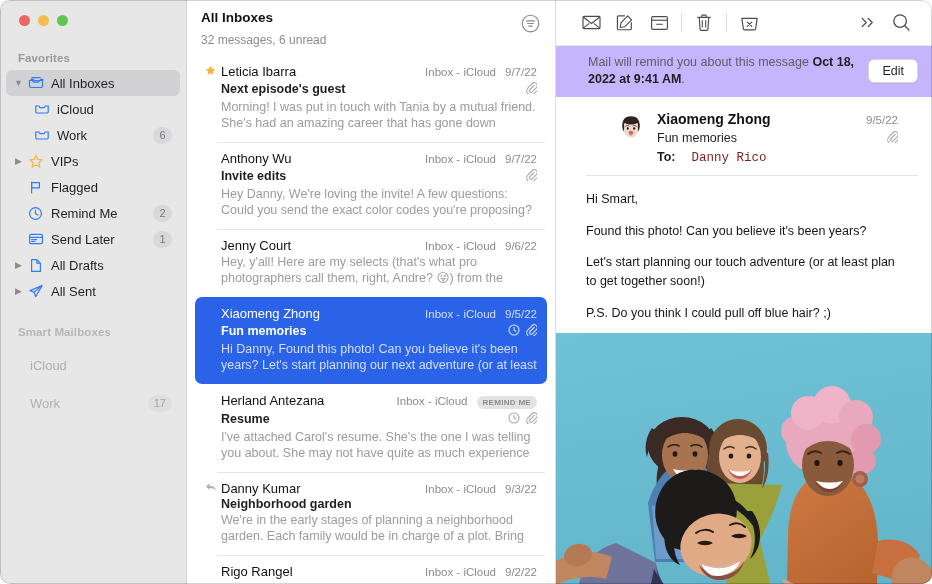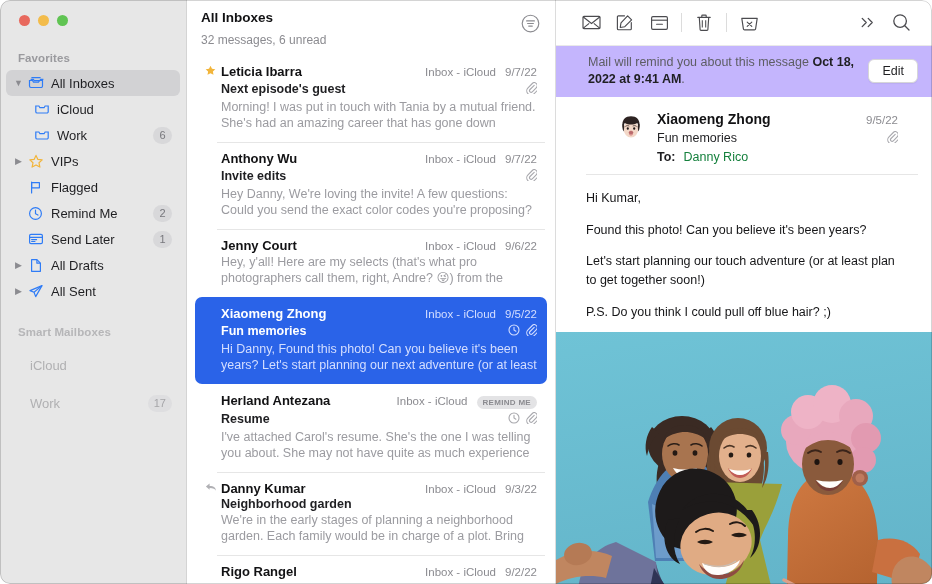--- a/index.html
+++ b/index.html
@@ -104,21 +104,21 @@
   }
   .msg.selected { background: #2a63e8; }
   .msg.selected + .msg::before,
   .msg.selected::before { background: transparent; }
   .msg-top { display: flex; align-items: baseline; }
   .msg-flagcol {
     width: 14px; flex: 0 0 14px; margin-right: 2px;
     font-size: 11px; line-height: 1;
   }
   .msg-sender {
-    flex: 1 1 auto; font-size: 13px; font-weight: 700; color: #121214;
+    flex: 1 1 auto; font-size: 13px; font-weight: 400; color: #121214;
     white-space: nowrap; overflow: hidden; text-overflow: ellipsis;
   }
   .msg-mailbox { font-size: 11.5px; color: #8b8b90; margin-left: 8px; white-space: nowrap; }
   .msg-date { font-size: 11.5px; color: #8b8b90; margin-left: 9px; white-space: nowrap; }
   .badge-remind {
     font-size: 8px; font-weight: 700; letter-spacing: .3px;
     color: #8b8b90; background: #e3e3e5;
     border-radius: 7px; padding: 2px 6px 2px 6px;
     margin-left: 9px; white-space: nowrap;
   }
@@ -190,21 +190,21 @@
     display: flex; align-items: center; justify-content: center;
   }
   .hdr-main { flex: 1 1 auto; min-width: 0; }
   .hdr-line1 { display: flex; align-items: baseline; }
   .hdr-name { flex: 1 1 auto; font-size: 14px; font-weight: 700; color: #121214; }
   .hdr-date { font-size: 11.5px; color: #8b8b90; }
   .hdr-line2 { display: flex; align-items: center; margin-top: 2px; }
   .hdr-subject { flex: 1 1 auto; font-size: 12.5px; color: #1f1f22; }
   .hdr-to { font-size: 12.5px; margin-top: 3px; }
   .hdr-to b { color: #1f1f22; font-weight: 700; }
-  .hdr-to span { color: #15803d; margin-left: 8px; }
+  .hdr-to span { color: #7f1d1d; margin-left: 16px; font-family: Liberation Mono, monospace; }
 
   .body {
     padding: 14px 24px 10px 30px;
     font-size: 12.5px; color: #161618; line-height: 1.5;
   }
   .body p { margin-bottom: 13px; }
   .body p:last-child { margin-bottom: 0; }
 
   .photo-wrap { flex: 1 1 auto; position: relative; overflow: hidden; }
   .photo { position: absolute; inset: 0; }
@@ -577,21 +577,21 @@
               </svg>
           </span>
         </div>
         <div class="hdr-to">
           <b>To:</b><span>Danny Rico</span>
         </div>
       </div>
     </div>
 
     <div class="body">
-      <p>Hi Kumar,</p>
+      <p>Hi Smart,</p>
       <p>Found this photo! Can you believe it's been years?</p>
       <p>Let's start planning our touch adventure (or at least plan to get together soon!)</p>
       <p>P.S. Do you think I could pull off blue hair? ;)</p>
     </div>
 
     <div class="photo-wrap">
       <svg class="photo" viewBox="0 0 376 295" preserveAspectRatio="xMidYMid slice">
         <defs>
           <linearGradient id="bgGrad" x1="0" y1="0" x2="0.2" y2="1">
             <stop offset="0" stop-color="#6fc3d6"></stop>

